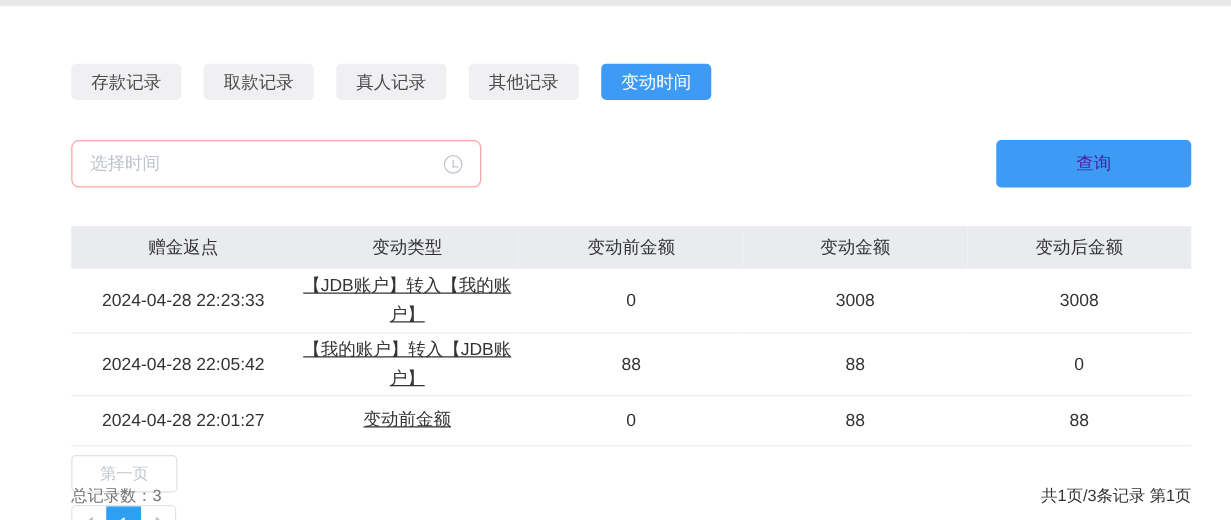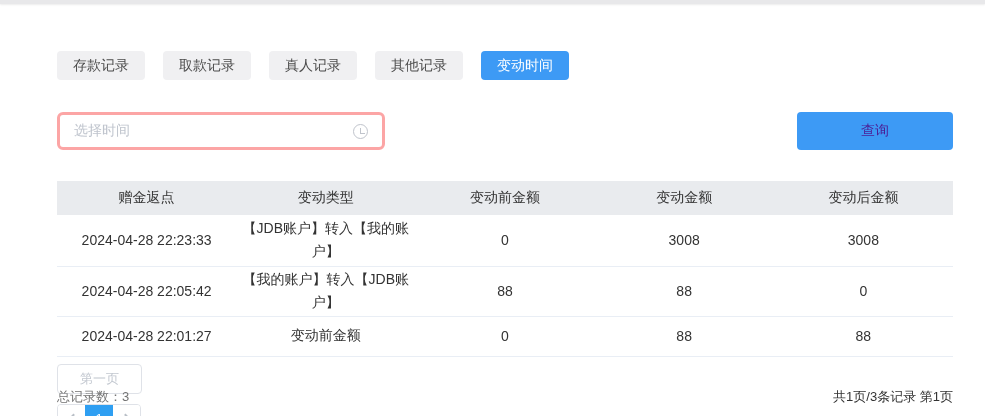--- a/index.html
+++ b/index.html
@@ -9,37 +9,37 @@
   .container { padding:0 32px 0 57px; }
 
   
   .tabs { display:flex; gap:18px; margin-top:47px; }
   .tab { height:29px; padding:0 16px; display:flex; align-items:center; justify-content:center;
     background:#f0f0f2; color:#4c4c4c; font-size:14px; border-radius:4px; cursor:pointer; white-space:nowrap; }
   .tab.active { background:#3d9af5; color:#fff; }
 
   
   .filter-row { display:flex; justify-content:space-between; align-items:center; margin-top:32px; }
-  .date-input { position:relative; width:328px; height:38px; border:3px solid #fca5a5; border-radius:6px;
+  .date-input { position:relative; width:328px; height:38px; border:1px solid #fca5a5; border-radius:6px;
     display:flex; align-items:center; padding:0 14px; background:#fff; }
   .date-placeholder { color:#bfc4cd; font-size:14px; flex:1; }
   .clock-icon { position:relative; width:15px; height:15px; border:1px solid #c0c4cc; border-radius:50%; }
   .clock-icon::after { content:""; position:absolute; left:6px; top:3px; width:4px; height:5px;
     border-left:1px solid #c0c4cc; border-bottom:1px solid #c0c4cc; }
   .query-btn { width:156px; height:38px; background:#3d9af5; color:#4c1d95; font-size:14px;
     border:none; border-radius:4px; display:flex; align-items:center; justify-content:center; cursor:pointer; }
 
   
   table { width:100%; border-collapse:collapse; table-layout:fixed; margin-top:31px; font-size:14px; }
   thead th { background:#e9ebee; height:34px; font-weight:normal; color:#333; text-align:center; }
   tbody td { text-align:center; border-bottom:1px solid #e9eef5; color:#333; }
   tr.row-h51 td { height:51px; }
   tr.row-h50 td { height:50px; }
   tr.row-h40 td { height:40px; }
-  .type-wrap { max-width:172px; margin:0 auto; line-height:1.65; word-break:break-all; }
+  .type-wrap { max-width:172px; margin:0 auto; line-height:1.65; word-break:break-all;text-decoration:underline; }
 
   
   .bottom-area { position:relative; margin-top:7px; height:44px; }
   .pagination { display:flex; justify-content:center; align-items:flex-start; gap:10px;flex-direction:column; }
   .page-btn { height:30px; border:1px solid #dfe2e8; border-radius:4px; background:#fff;
     color:#c3c8d0; font-size:13px; display:flex; align-items:center; justify-content:center; padding:0 22px; cursor:pointer; }
   .pager-group { height:30px; border:1px solid #dfe2e8; border-radius:4px; display:flex; overflow:hidden; }
   .pager-arrow { width:27px; height:28px; display:flex; align-items:center; justify-content:center; cursor:pointer; background:#fff; }
   .chev { width:7px; height:7px; border-left:2px solid #b9bfc7; border-bottom:2px solid #b9bfc7; }
   .chev-left { transform:rotate(45deg); margin-left:3px; }

